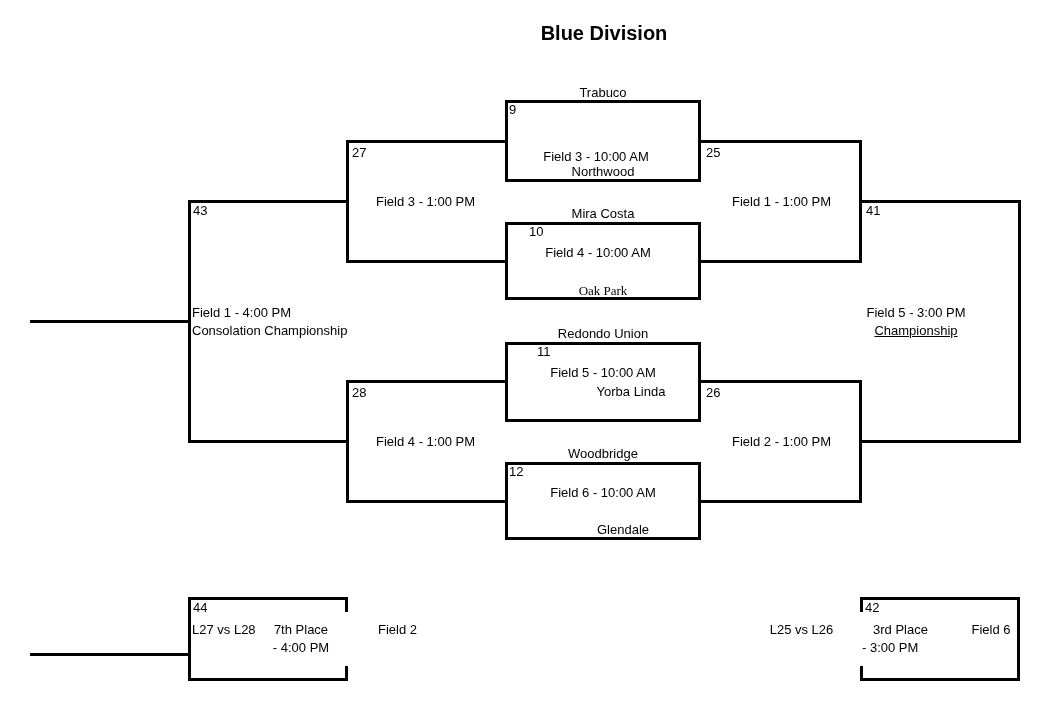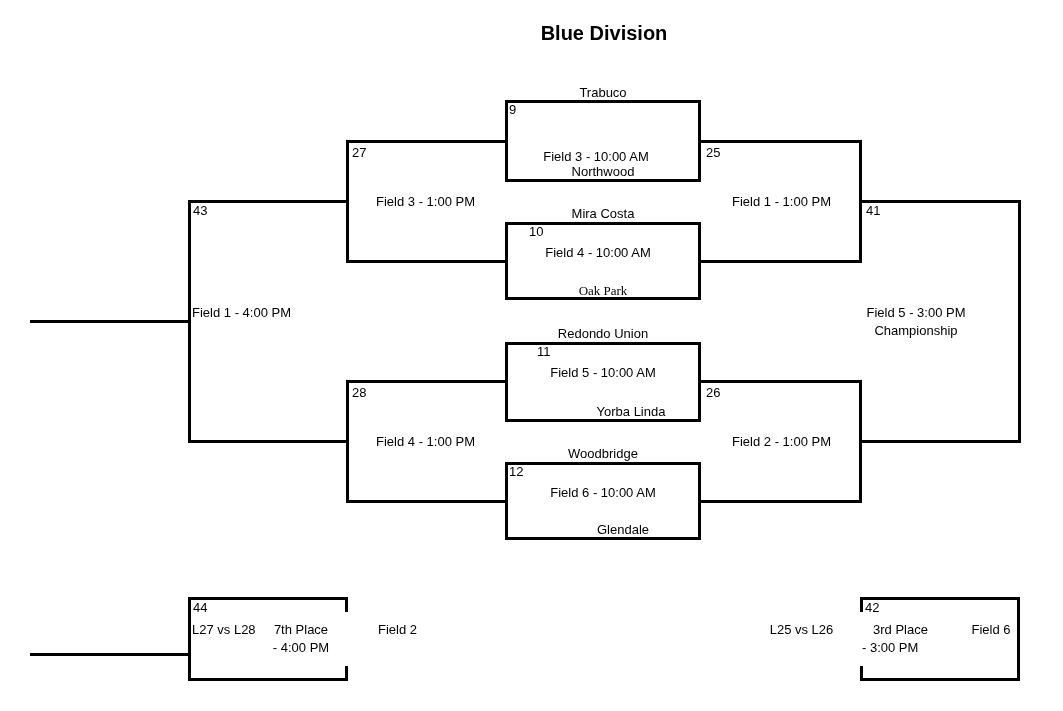--- a/index.html
+++ b/index.html
@@ -39,53 +39,54 @@
   <div class="abs center" style="left:505px; top:206px; width:196px;">Mira Costa</div>
   <div class="box" style="left:505px; top:222px; width:196px; height:78px;"></div>
   <div class="abs" style="left:509px; top:224px;margin-left:20px;">10</div>
   <div class="abs center" style="left:505px; top:245px; width:176px;padding-left:10px;">Field 4 - 10:00 AM</div>
   <div class="abs center" style="left:505px; top:283px; width:196px;font-family:Liberation Serif, serif;">Oak Park</div>
 
   <div class="abs center" style="left:505px; top:326px; width:196px;">Redondo Union</div>
   <div class="box" style="left:505px; top:342px; width:196px; height:80px;"></div>
   <div class="abs" style="left:509px; top:344px;padding-left:28px;">11</div>
   <div class="abs center" style="left:505px; top:365px; width:196px;">Field 5 - 10:00 AM</div>
-  <div class="abs center" style="left:505px; top:404px; width:236px;padding-left:16px;">Yorba Linda</div>
+  <div class="abs center" style="left:505px; top:384px; width:236px;padding-left:16px;">Yorba Linda</div>
 
   <div class="abs center" style="left:505px; top:446px; width:196px;">Woodbridge</div>
   <div class="box" style="left:505px; top:462px; width:196px; height:78px;"></div>
   <div class="abs" style="left:509px; top:464px;">12</div>
   <div class="abs center" style="left:505px; top:485px; width:196px;">Field 6 - 10:00 AM</div>
   <div class="abs center" style="left:505px; top:522px; width:236px;">Glendale</div>
 
   <div class="box no-right" style="left:346px; top:140px; width:159px; height:123px;"></div>
   <div class="abs" style="left:352px; top:145px;">27</div>
   <div class="abs center" style="left:346px; top:194px; width:159px;">Field 3 - 1:00 PM</div>
 
   <div class="box no-right" style="left:346px; top:380px; width:159px; height:123px;"></div>
   <div class="abs" style="left:352px; top:385px;">28</div>
   <div class="abs center" style="left:346px; top:434px; width:159px;">Field 4 - 1:00 PM</div>
 
   <div class="box no-right" style="left:188px; top:200px; width:158px; height:243px;"></div>
   <div class="abs" style="left:193px; top:203px;">43</div>
   <div class="abs" style="left:192px; top:305px; width:220px;">Field 1 - 4:00 PM</div>
+  <div class="abs" style="left:192px; top:323px; width:220px;">Consolation Championship</div>
   <div class="hline" style="left:30px; top:320px; width:158px;"></div>
 
   <div class="box no-left" style="left:701px; top:140px; width:161px; height:123px;"></div>
   <div class="abs" style="left:706px; top:145px;">25</div>
   <div class="abs center" style="left:701px; top:194px; width:161px;">Field 1 - 1:00 PM</div>
 
   <div class="box no-left" style="left:701px; top:380px; width:161px; height:123px;"></div>
   <div class="abs" style="left:706px; top:385px;">26</div>
   <div class="abs center" style="left:701px; top:434px; width:161px;">Field 2 - 1:00 PM</div>
 
   <div class="box no-left" style="left:862px; top:200px; width:159px; height:243px;"></div>
   <div class="abs" style="left:866px; top:203px;">41</div>
   <div class="abs right" style="left:816px; top:305px; width:200px;">Field 5 - 3:00 PM</div>
-  <div class="abs right" style="left:816px; top:323px; width:200px;">Championship</div>
+  <div class="abs right" style="left:816px; top:323px; width:200px;text-decoration:underline;">Championship</div>
 
   <div class="box no-right" style="left:188px; top:597px; width:160px; height:84px;"></div>
   <div class="vline" style="left:345px; top:597px; height:15px;"></div>
   <div class="vline" style="left:345px; top:666px; height:15px;"></div>
   <div class="abs" style="left:193px; top:600px;">44</div>
   <div class="abs" style="left:192px; top:622px;">L27 vs L28</div>
   <div class="abs right" style="left:261px; top:622px; width:80px;">7th Place</div>
   <div class="abs right" style="left:261px; top:640px; width:80px;">- 4:00 PM</div>
   <div class="abs" style="left:378px; top:622px;">Field 2</div>
   <div class="hline" style="left:30px; top:653px; width:158px;"></div>

